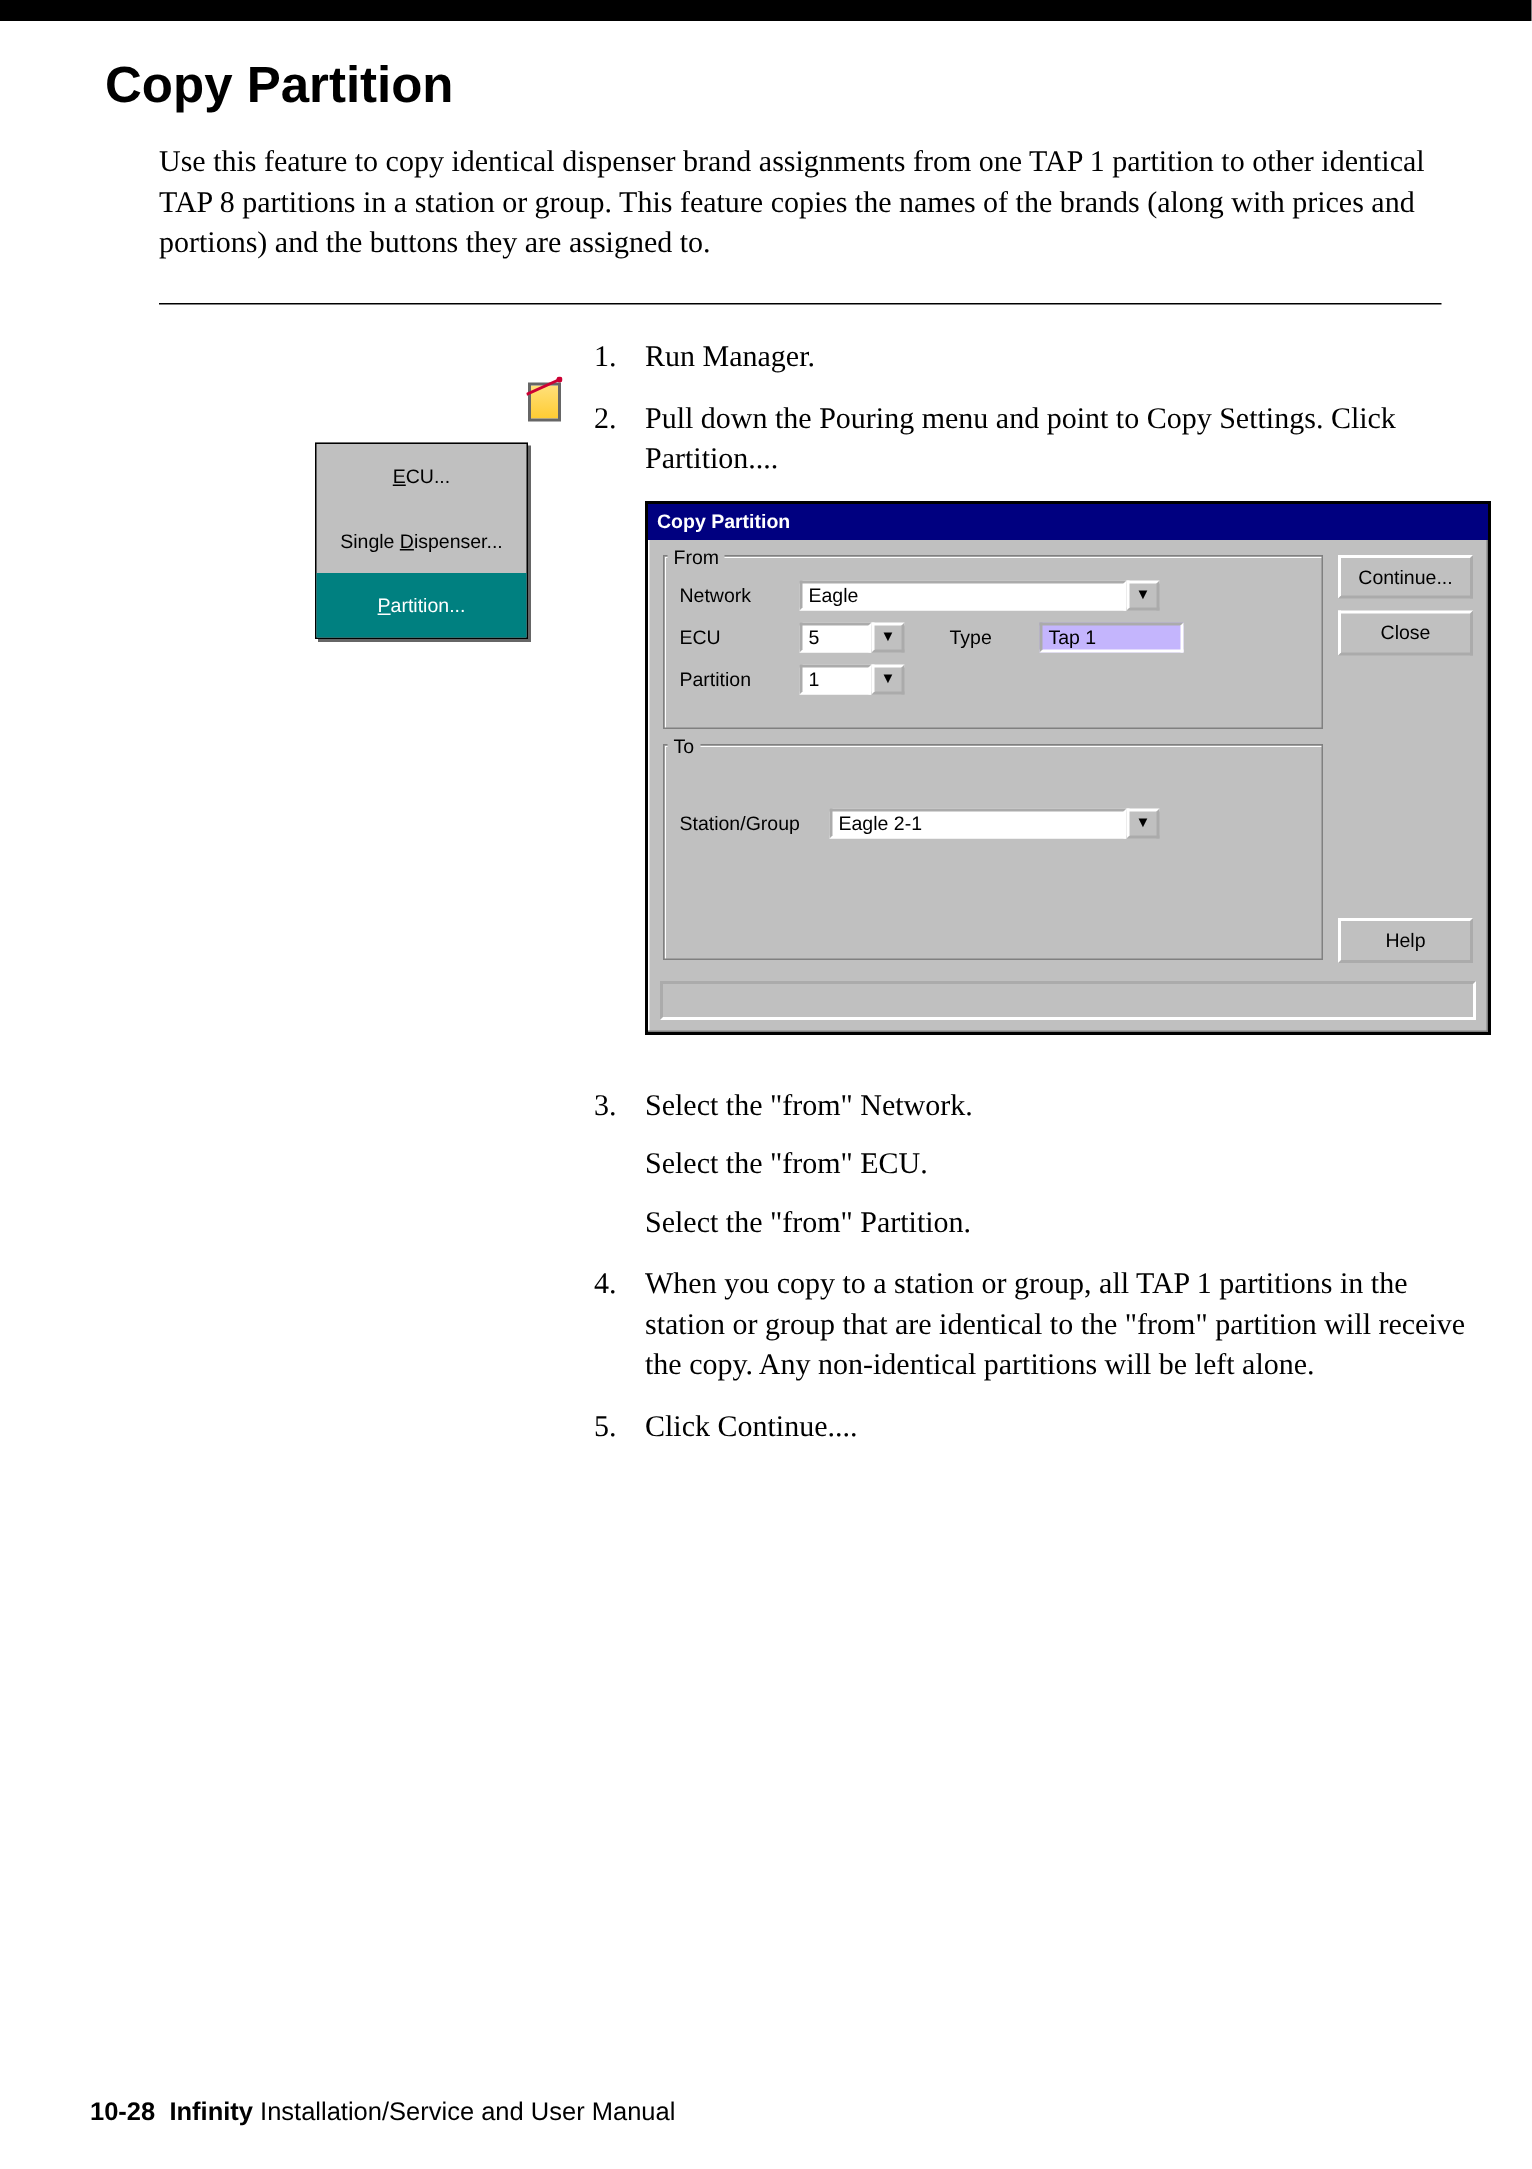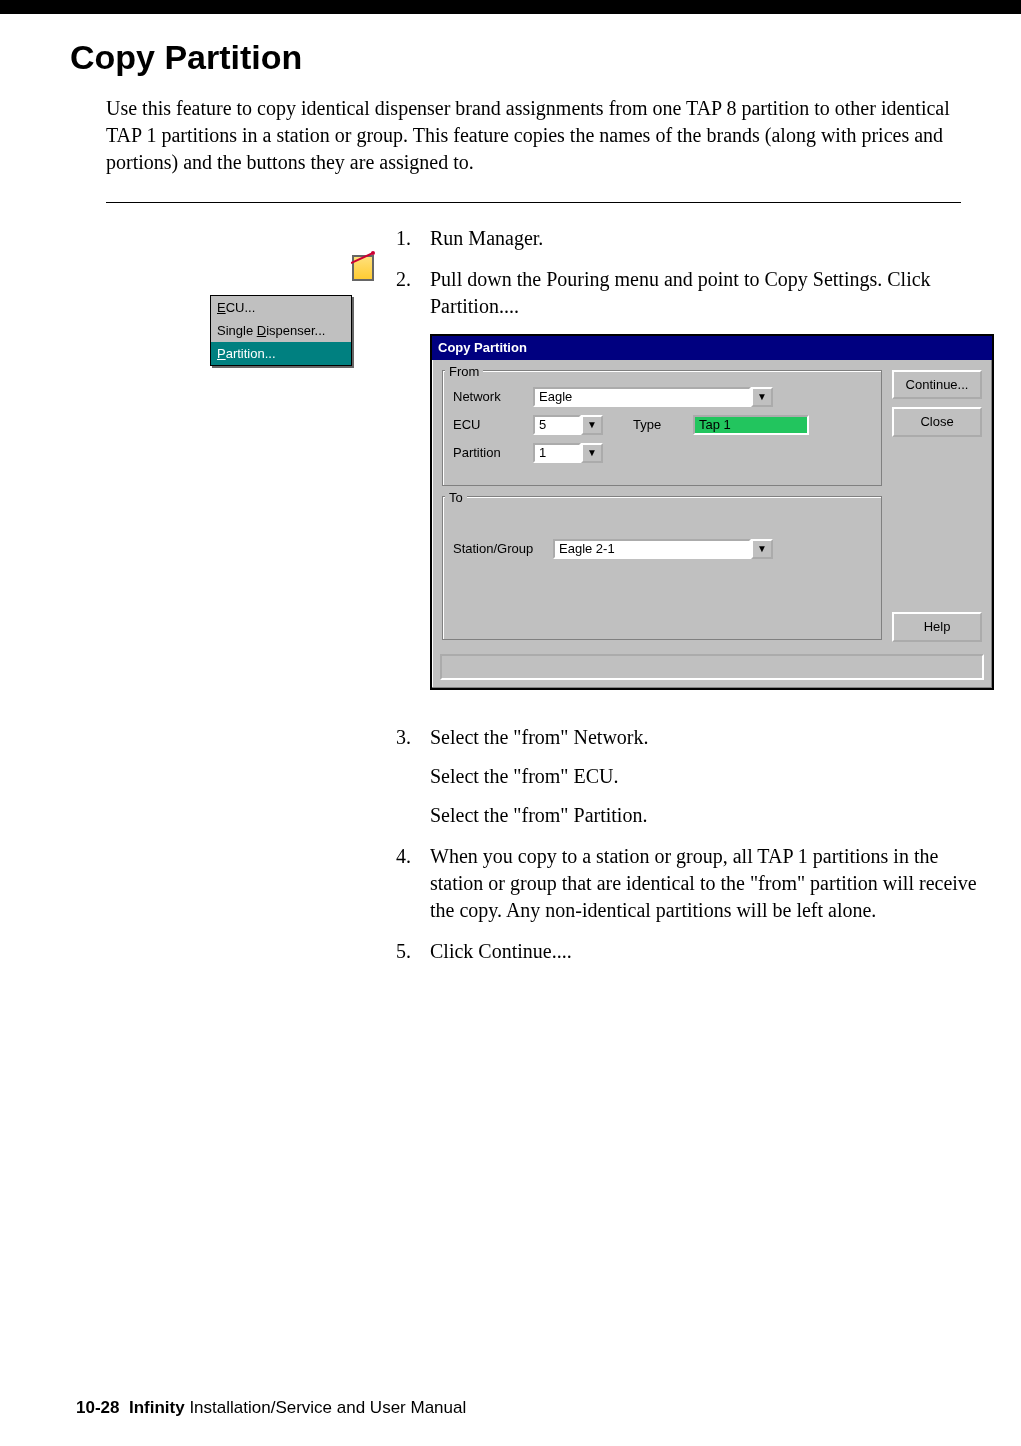--- a/index.html
+++ b/index.html
@@ -61,22 +61,23 @@
   .submenu {
     width: 140px;
     border: 1px solid #000;
     background: #c0c0c0;
     box-shadow: 2px 2px 0 #666;
     font-family: "MS Sans Serif", Tahoma, Arial, sans-serif;
     font-size: 13px;
     margin-left: 104px;
   }
   .submenu .mi {
-    padding: 4px 6px;
+    padding: 14px 6px;
     white-space: nowrap;
+    text-align: center;
   }
   .submenu .mi.sel {
     background: #008080;
     color: #fff;
   }
   .submenu .ul { text-decoration: underline; }
   
   .task-head {
     font-family: Arial, Helvetica, sans-serif;
     font-weight: bold;
@@ -187,39 +188,39 @@
     margin-bottom: 8px;
     font-size: 13px;
   }
   .statusbar {
     border: 2px inset #fff;
     height: 22px;
     margin: 0 8px 8px 8px;
   }
   .footer {
     position: absolute;
-    left: 76px;
+    left: 60px;
     bottom: 28px;
     font-family: Arial, Helvetica, sans-serif;
     font-size: 17px;
   }
   .footer .pg { font-weight: bold; }
   .footer .prod { font-weight: bold; }
   .page-wrap { position: relative; min-height: 1446px; }
 </style>
 </head>
 <body>
 
 <div class="page-wrap">
 <div class="topbar"></div>
 <div class="page">
 
   <h1 class="title">Copy Partition</h1>
 
-  <p class="intro">Use this feature to copy identical dispenser brand assignments from one TAP 8 partition to other identical TAP 1 partitions in a station or group. This feature copies the names of the brands (along with prices and portions) and the buttons they are assigned to.</p>
+  <p class="intro">Use this feature to copy identical dispenser brand assignments from one TAP 1 partition to other identical TAP 8 partitions in a station or group. This feature copies the names of the brands (along with prices and portions) and the buttons they are assigned to.</p>
 
   <hr class="rule">
 
   <div class="cols">
     <div class="leftcol">
       <div class="note-icon">
         <svg width="24" height="14">
               <line x1="0" y1="12" x2="22" y2="2" stroke="#cc0033" stroke-width="2"></line>
               <circle cx="22" cy="2" r="2" fill="#cc0033"></circle>
             </svg>
@@ -262,21 +263,21 @@
                     </div>
                     <div class="row">
                       <div class="lbl">ECU</div>
                       <div class="combo" style="width:70px">
                         <div class="inset">
                               <span>5</span>
                             </div>
                         <div class="arrow">▼</div>
                       </div>
                       <div class="lbl" style="width:60px; margin-left:30px">Type</div>
-                      <div class="inset" style="width:116px; background:#22c55e">
+                      <div class="inset" style="width:96px; background:#c4b5fd">
                             <span>Tap 1</span>
                           </div>
                     </div>
                     <div class="row">
                       <div class="lbl">Partition</div>
                       <div class="combo" style="width:70px">
                         <div class="inset">
                               <span>1</span>
                             </div>
                         <div class="arrow">▼</div>

